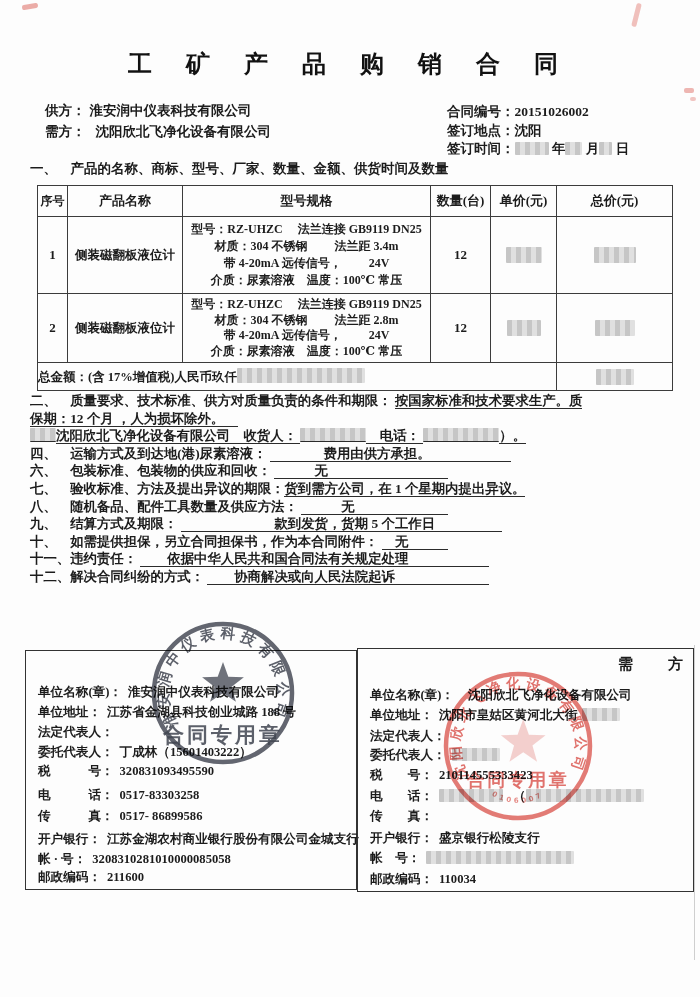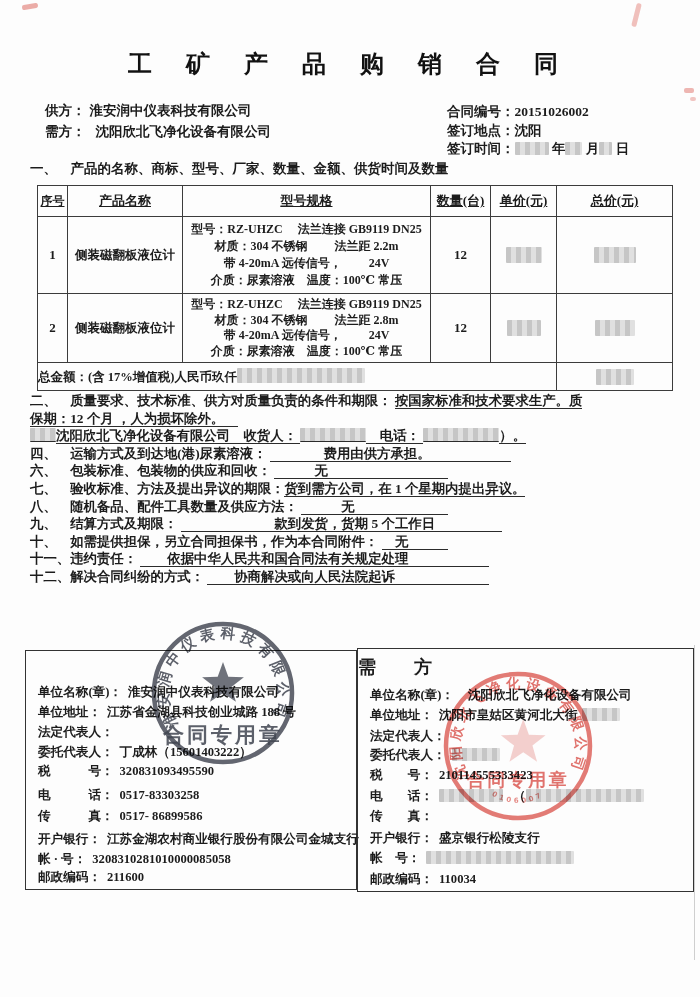--- a/index.html
+++ b/index.html
@@ -9,21 +9,21 @@
   
   .title{left:0;top:48px;width:700px;text-align:center;font-size:24px;letter-spacing:14px;color:#111;}
   
   .hline{font-size:13.5px;white-space:nowrap;}
   
   .sec1{left:30px;top:160px;font-size:13.5px;}
   
   table.main{position:absolute;left:37px;top:185px;border-collapse:collapse;table-layout:fixed;width:635px;}
   table.main td,table.main th{border:1.4px solid #3c3c3c;padding:0;vertical-align:middle;
       font-weight:bold;color:#1c1c1c;}
-  th.hd{font-size:13px;text-align:center;text-decoration:underline;}
+  th.hd{font-size:13px;text-align:center;}
   td.cnum{text-align:center;font-size:13px;}
   td.cname{text-align:center;font-size:12.5px;}
   td.cspec{font-size:12px;text-align:center;}
   .specline{height:17px;line-height:17px;white-space:nowrap;}
   .r2 .specline{height:15.5px;line-height:15.5px;}
   td.ctotal{font-size:12.5px;text-align:left;padding-left:6px;white-space:nowrap;}
   
   .clauses{left:30px;top:392px;width:650px;font-family:Liberation Serif, serif;}
   .cl{height:17.6px;line-height:17.6px;font-size:13.4px;white-space:nowrap;}
   .u{border-bottom:1.3px solid #2b2b2b;}
@@ -34,21 +34,21 @@
       repeating-linear-gradient(0deg,rgba(255,255,255,.45) 0 4px,rgba(150,150,150,.28) 4px 7px);}
   .blur-block{display:block;height:16px;margin:0 auto;border-radius:1px;
     background-image:
       repeating-linear-gradient(90deg,#c6c6c6 0 5px,#e0e0e0 5px 10px),
       repeating-linear-gradient(0deg,rgba(255,255,255,.45) 0 4px,rgba(150,150,150,.28) 4px 7px);}
   
   .pbox{border:1.6px solid #333;background:transparent;}
   .boxrow{position:absolute;left:12px;right:6px;height:18px;font-size:12.6px;white-space:nowrap;}
   .flabel{display:inline-block;}
   .fval{display:inline-block;margin-left:6px;}
-  .buyer-head{position:absolute;left:0;right:0;top:6px;text-align:left;font-size:18px;letter-spacing:10px;}
+  .buyer-head{position:absolute;left:0;right:0;top:6px;text-align:right;font-size:15px;letter-spacing:10px;}
   
   .stamp{position:absolute;mix-blend-mode:multiply;opacity:.88;}
   
   .mark{position:absolute;border-radius:2px;}
   .edge-line{position:absolute;left:694px;top:645px;width:1px;height:315px;background:#cfcfcf;}
 </style>
 </head>
 <body>
 
 <div class="page">
@@ -99,21 +99,21 @@
       <th class="hd">型号规格</th>
       <th class="hd">数量(台)</th>
       <th class="hd">单价(元)</th>
       <th class="hd">总价(元)</th>
     </tr>
     <tr style="height:77px">
       <td class="cnum">1</td>
       <td class="cname">侧装磁翻板液位计</td>
       <td class="cspec">
         <div class="specline">型号：RZ-UHZC　 法兰连接 GB9119 DN25</div>
-        <div class="specline">材质：304 不锈钢　　 法兰距 2.2m</div>
+        <div class="specline">材质：304 不锈钢　　 法兰距 3.4m</div>
         <div class="specline">带 4-20mA 远传信号，　　 24V</div>
         <div class="specline">介质：尿素溶液　温度：100℃ 常压</div>
       </td>
       <td class="cnum">12</td>
       <td>
             <span class="blur-block" style="width:36px;"></span>
           </td>
       <td>
             <span class="blur-block" style="width:42px;"></span>
           </td>

